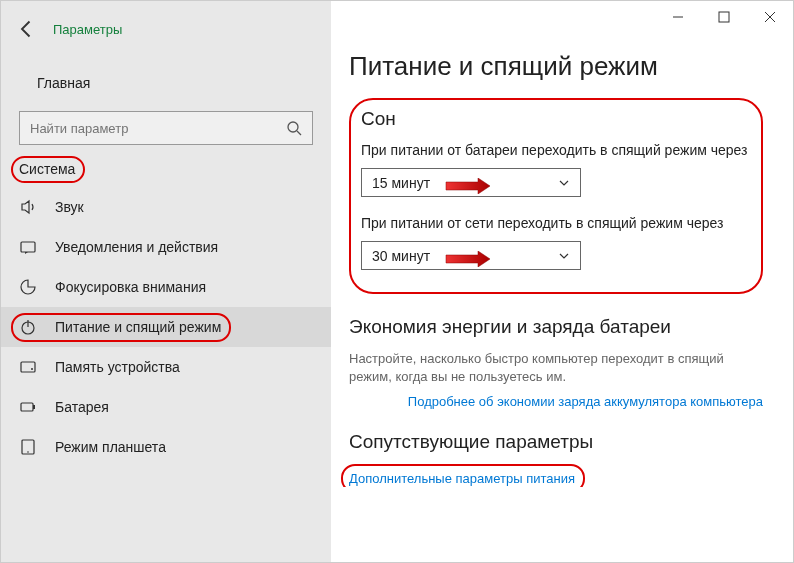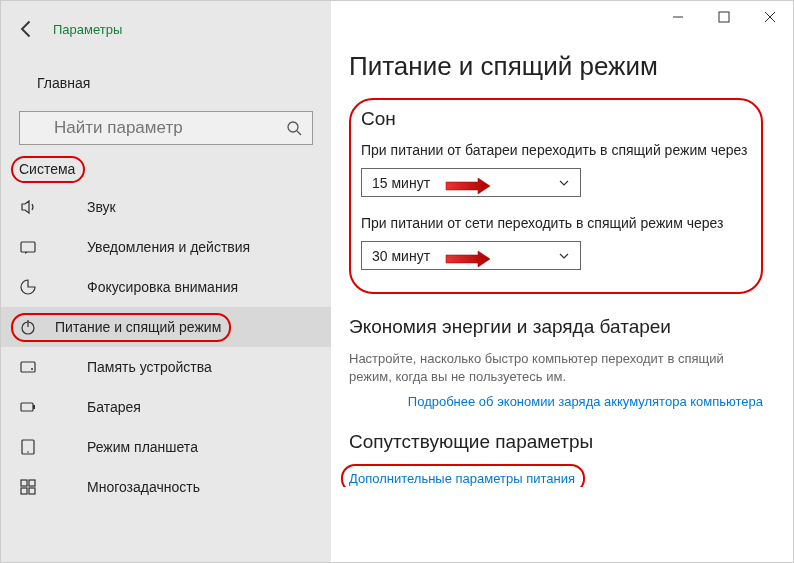--- a/index.html
+++ b/index.html
@@ -4,24 +4,24 @@
 <style>
 * { margin: 0; padding: 0; box-sizing: border-box; font-family: 'Segoe UI', Tahoma, sans-serif; }
 body { width: 794px; height: 563px; display: flex; background: #fff; border: 1px solid #ccc; overflow: hidden; }
 .sidebar { width: 330px; background: #e8e8e8; display: flex; flex-direction: column; padding-top: 10px; }
 .titlebar { display: flex; align-items: center; padding: 8px 16px; height: 36px; }
 .back-btn { width: 20px; height: 20px; display: flex; align-items: center; justify-content: center; margin-right: 16px; cursor: pointer; }
 .app-title { font-size: 13px; color: #15803d; }
 .home-row { display: flex; align-items: center; padding: 10px 18px; margin-top: 18px; cursor: pointer; }
 .home-row span.label { margin-left: 18px; font-size: 14px; color: #222; }
 .search-box { margin: 10px 18px 14px 18px; height: 34px; border: 1px solid #999; background: #f0f0f0; display: flex; align-items: center; padding: 0 10px; }
-.search-box input { flex: 1; border: none; background: transparent; font-size: 17px; outline: none; color: #0369a1; margin-left: 24px; }
+.search-box input { flex: 1; border: none; background: transparent; font-size: 13px; outline: none; color: #0369a1; }
 .search-box .sicon { width: 16px; height: 16px; }
 .cat-label { display: inline-block; margin: 2px 18px 10px 18px; font-size: 14px; color: #222; position: relative; }
-.nav-item { display: flex; align-items: center; padding: 11px 18px; cursor: pointer; gap: 32px; }
+.nav-item { display: flex; align-items: center; padding: 11px 18px; cursor: pointer; }
 .nav-item .nicon { width: 18px; height: 18px; display: flex; align-items: center; justify-content: center; }
 .nav-item span.label { margin-left: 18px; font-size: 14px; color: #222; }
 .nav-item.active { background: #d8d8d8; }
 .main { flex: 1; background: #fff; display: flex; flex-direction: column; position: relative; }
 .win-controls { position: absolute; right: 0; top: 0; display: flex; }
 .win-btn { width: 46px; height: 32px; display: flex; align-items: center; justify-content: center; cursor: pointer; }
 .content { padding: 50px 30px 0 18px; overflow-y: auto; }
 h1 { font-size: 26px; font-weight: 400; color: #222; margin-bottom: 16px; }
 h2 { font-size: 19px; font-weight: 400; color: #222; margin-bottom: 12px; }
 .field-label { font-size: 14px; color: #222; margin-bottom: 10px; }
@@ -131,31 +131,20 @@
       </div>
       <div class="nav-item">
         <span class="nicon">
           <svg viewBox="0 0 18 18">
             <rect x="3" y="2" width="12" height="14" rx="1" stroke="#333" stroke-width="1.2" fill="none"></rect>
             <circle cx="9" cy="14" r="0.8" fill="#333"></circle>
           </svg>
         </span>
         <span class="label">Режим планшета</span>
       </div>
-      <div class="nav-item">
-        <span class="nicon">
-          <svg viewBox="0 0 18 18">
-            <rect x="2" y="2" width="6" height="6" stroke="#333" stroke-width="1.2" fill="none"></rect>
-            <rect x="10" y="2" width="6" height="6" stroke="#333" stroke-width="1.2" fill="none"></rect>
-            <rect x="2" y="10" width="6" height="6" stroke="#333" stroke-width="1.2" fill="none"></rect>
-            <rect x="10" y="10" width="6" height="6" stroke="#333" stroke-width="1.2" fill="none"></rect>
-          </svg>
-        </span>
-        <span class="label">Многозадачность</span>
-      </div>
     </div>
 </div>
 
 <div class="main">
   <div class="win-controls">
     <div class="win-btn">
         <svg width="12" height="12">
           <line x1="1" y1="6" x2="11" y2="6" stroke="#333" stroke-width="1"></line>
         </svg>
       </div>

